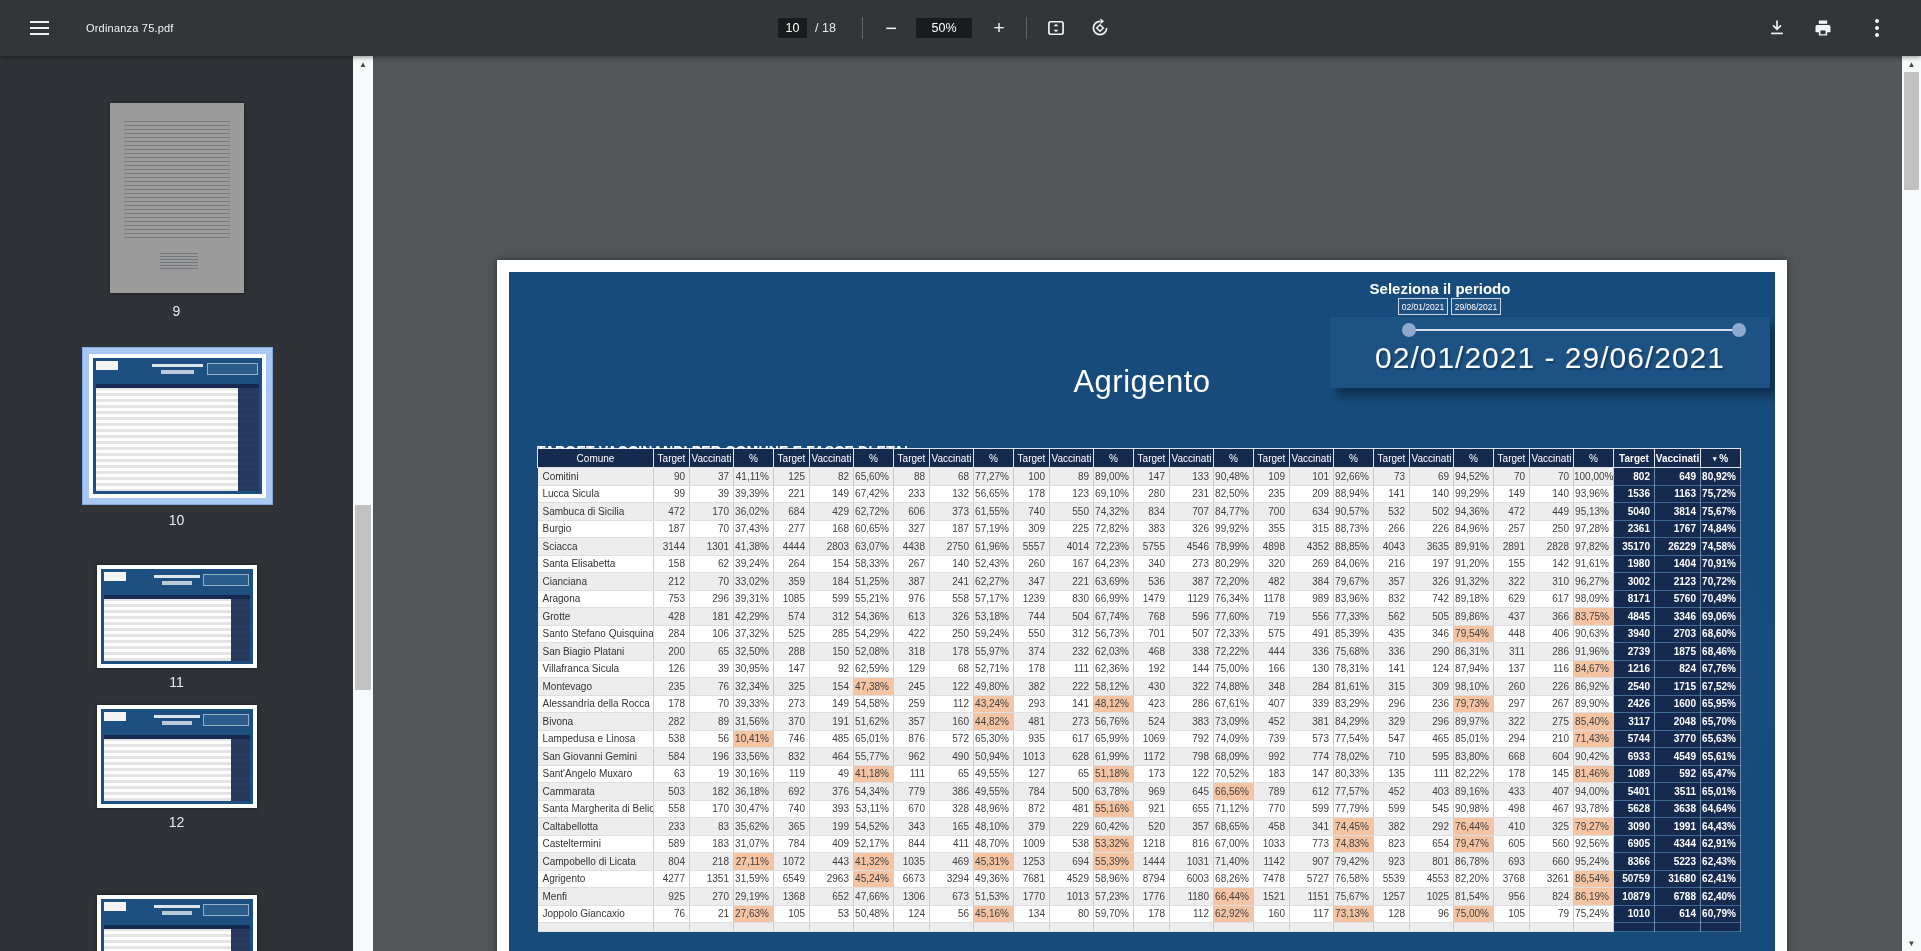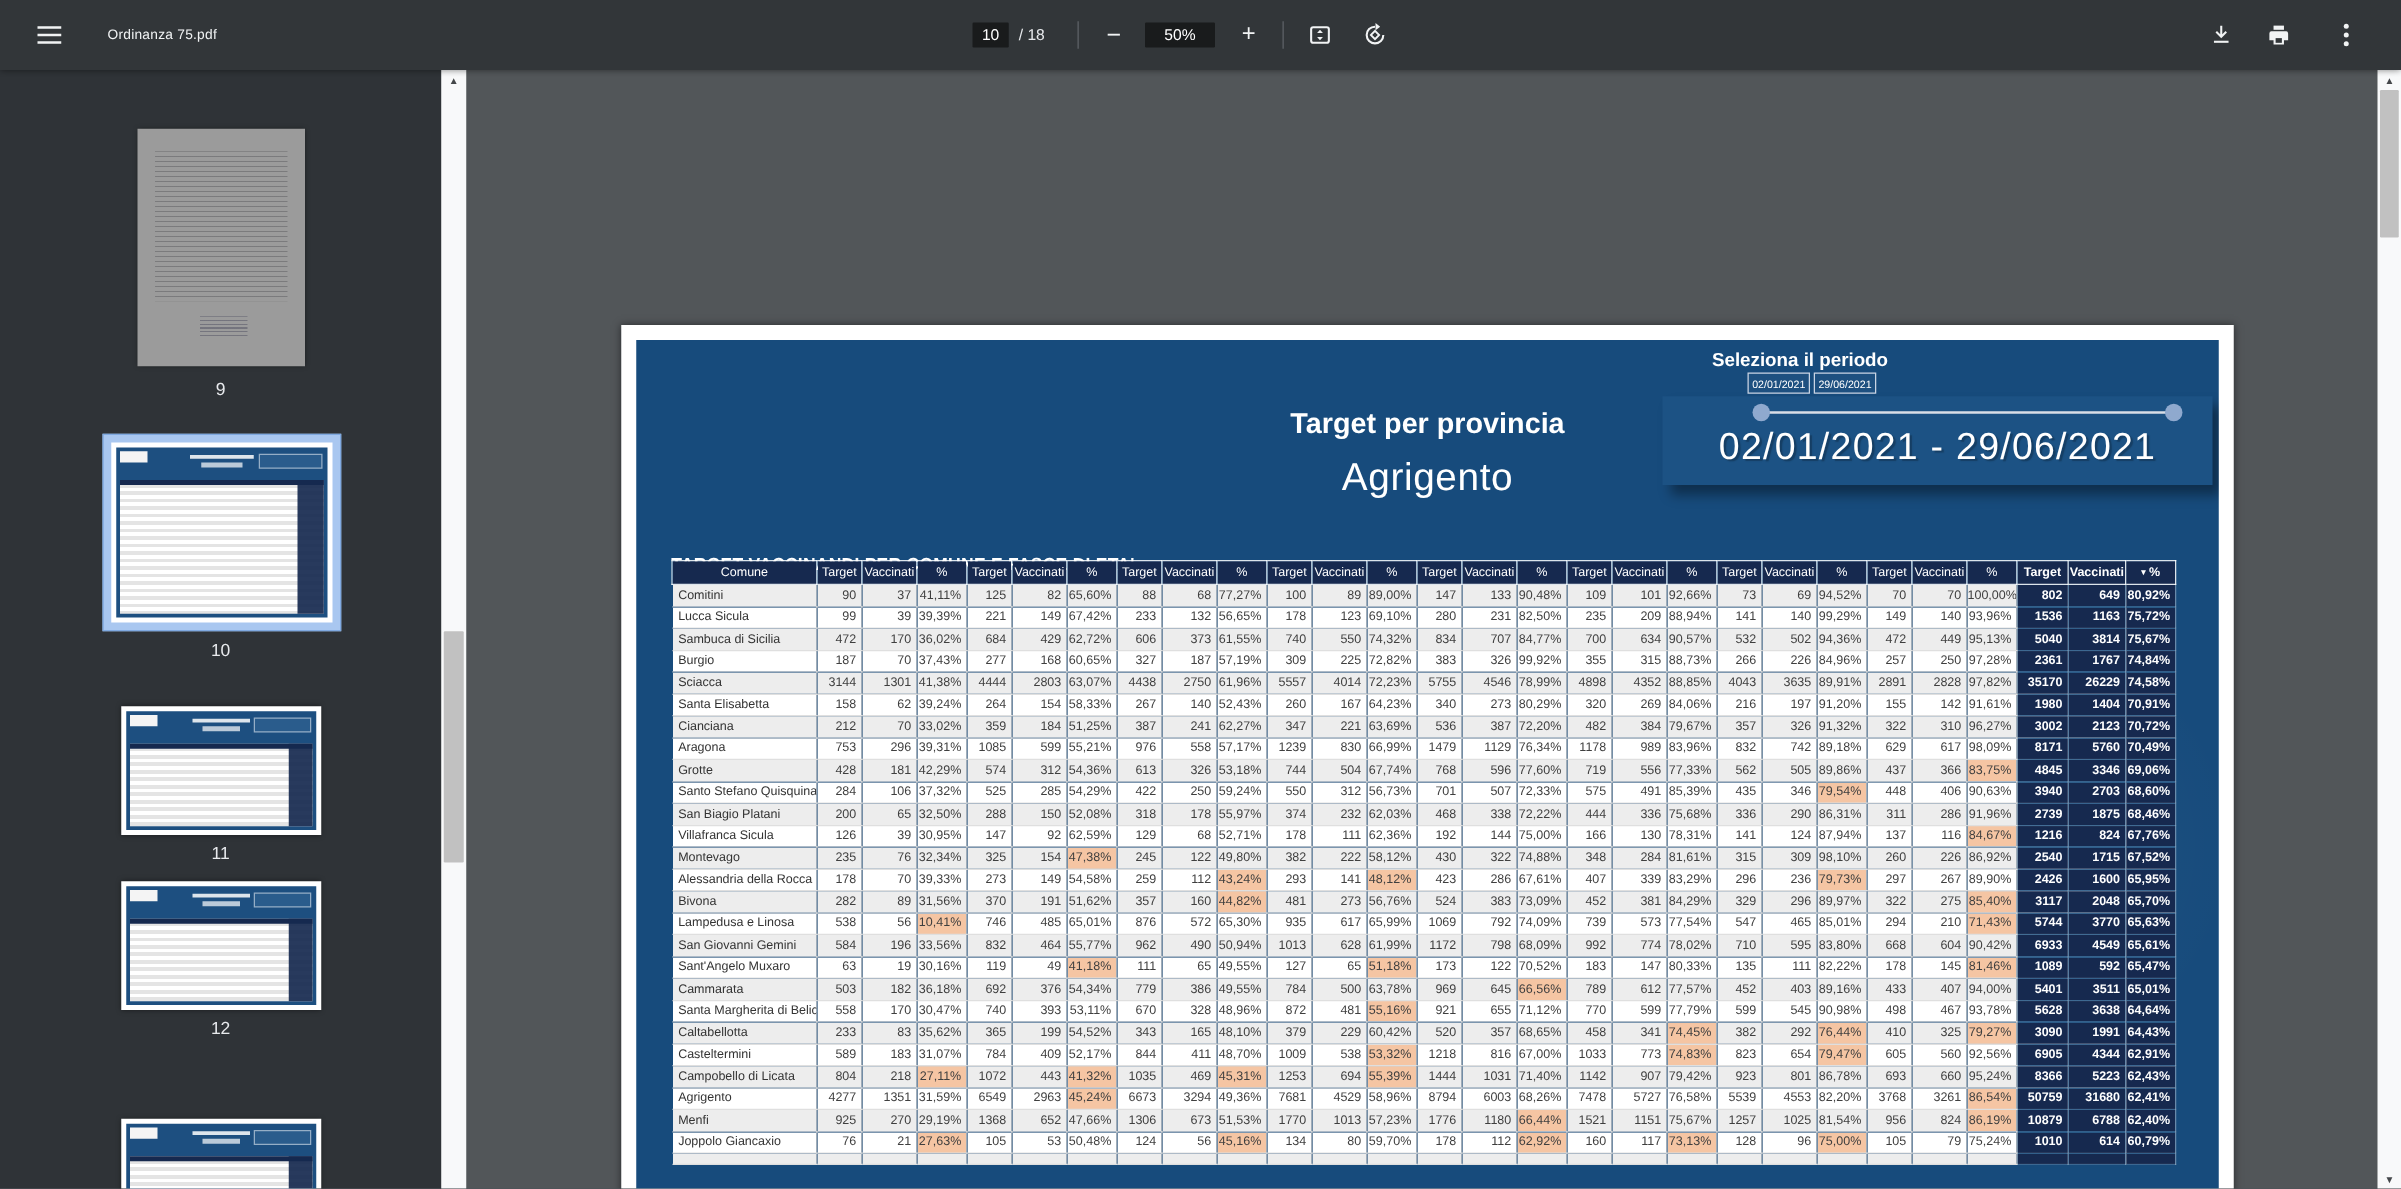--- a/index.html
+++ b/index.html
@@ -242,21 +242,20 @@
     <div class="sb-thumb" style="top:449px; height:185px;"></div>
   </div>
 
   <div class="main">
 
 
     <div class="page10">
       <div class="dash">
 
 
-        <div class="dash-title">Target per provincia</div>
         <div class="dash-subtitle">Agrigento</div>
 
         <div class="period-label">Seleziona il periodo</div>
         <div class="date-box date-start">02/01/2021</div>
         <div class="date-box date-end">29/06/2021</div>
 
         <div class="period-panel">
           <div class="slider-track">
             <div class="slider-handle h-start"></div>
             <div class="slider-handle h-end"></div>

